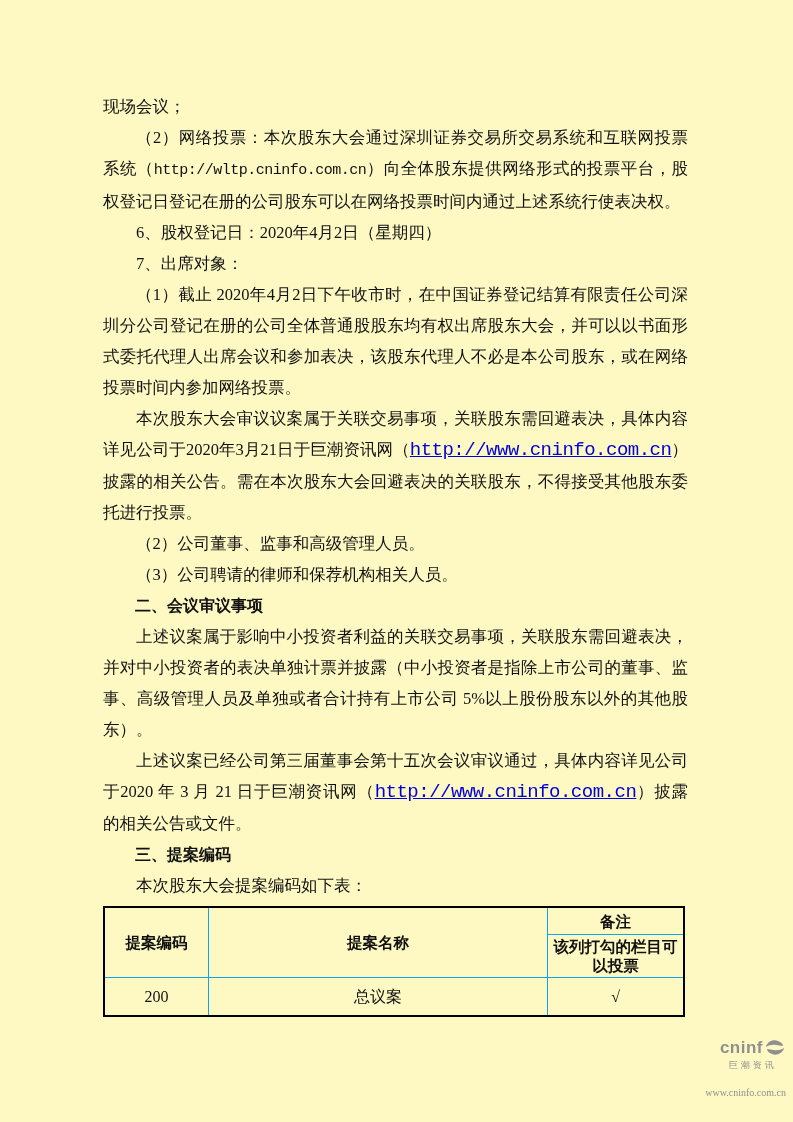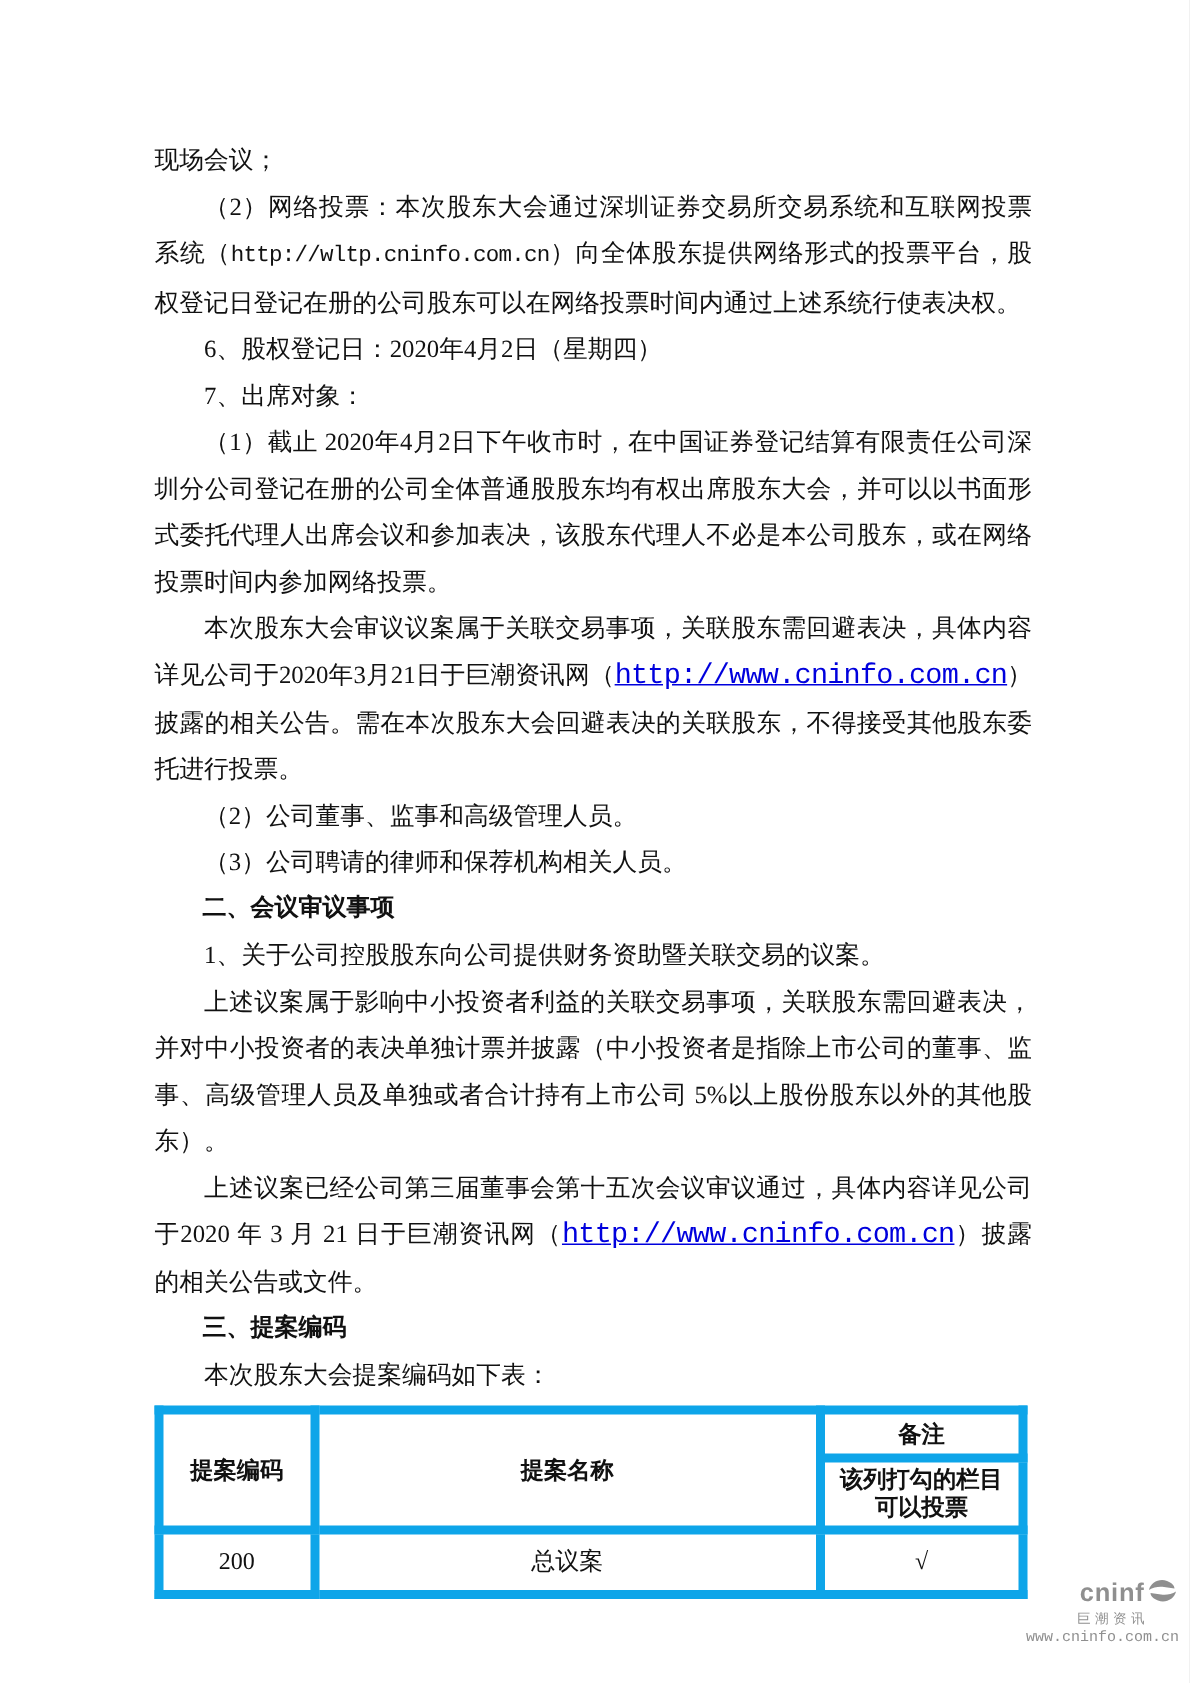--- a/index.html
+++ b/index.html
@@ -1,21 +1,21 @@
 <!DOCTYPE html>
 <html><head>
 <meta charset="utf-8">
 <style>
   html, body { margin: 0; padding: 0; background: #e8e8e8; }
   .page {
     position: relative;
     width: 793px;
     height: 1122px;
     margin: 0 auto;
-    background: #ffffff;
+    background: #fef9c3;
     font-family: "Liberation Serif", "DejaVu Serif", serif;
     color: #111111;
     overflow: hidden;
   }
   .content {
     position: absolute;
     left: 103px;
     top: 91px;
     width: 585px;
     font-size: 16.5px;
@@ -42,21 +42,21 @@
     letter-spacing: -0.5px;
   }
   table.proposal-table {
     width: 582px;
     margin-top: 5px;
     border-collapse: collapse;
     text-align: center;
     font-size: 16px;
   }
   table.proposal-table th, table.proposal-table td {
-    border: 6px solid #0ea5e9;
+    border: 1px solid #0ea5e9;
     padding: 2px 4px;
     line-height: 19px;
   }
   table.proposal-table { border: 2px solid #000; }
   table.proposal-table th { font-weight: bold; font-family: "Liberation Sans", "DejaVu Sans", sans-serif; font-size: 15.5px; }
   .col-code  { width: 18%; }
   .col-name  { width: 58.5%; }
   .col-remark{ width: 23.5%; }
   tr.remark-top th { height: 22px; }
   tr.remark-sub th { height: 38px; }
@@ -83,22 +83,22 @@
   }
   .logo-swirl { display: inline-block; }
   .logo-cn {
     font-size: 9px;
     letter-spacing: 3px;
     margin-top: 1px;
     padding-left: 14px;
   }
   .logo-url {
     font-size: 10px;
-    font-family: Liberation Mono, monospace;
-    margin-top: 2px;
+    font-family: Liberation Serif, serif;
+    margin-top: 16px;
     white-space: nowrap;
   }
 </style>
 </head>
 <body>
 
 <div class="page">
 
   <div class="content">
 
@@ -114,21 +114,20 @@
 
     <p><span>本次股东大会审议议案属于关联交易事项，关联股东需回避表决，具体内容详见公司于2020年3月21日于巨潮资讯网（</span><a href="#" class="doc-link">http://www.cninfo.com.cn</a><span>）披露的相关公告。需在本次股东大会回避表决的关联股东，不得接受其他股东委托进行投票。</span></p>
 
     <p>（2）公司董事、监事和高级管理人员。</p>
 
     <p>（3）公司聘请的律师和保荐机构相关人员。</p>
 
 
     <p class="section-heading">二、会议审议事项</p>
 
-    <p>1、关于公司控股股东向公司提供财务资助暨关联交易的议案。</p>
 
     <p>上述议案属于影响中小投资者利益的关联交易事项，关联股东需回避表决，并对中小投资者的表决单独计票并披露（中小投资者是指除上市公司的董事、监事、高级管理人员及单独或者合计持有上市公司 5%以上股份股东以外的其他股东）。</p>
 
     <p><span>上述议案已经公司第三届董事会第十五次会议审议通过，具体内容详见公司于2020 年 3 月 21 日于巨潮资讯网（</span><a href="#" class="doc-link">http://www.cninfo.com.cn</a><span>）披露的相关公告或文件。</span></p>
 
     <p class="section-heading">三、提案编码</p>
 
     <p>本次股东大会提案编码如下表：</p>
 
     <table class="proposal-table">

